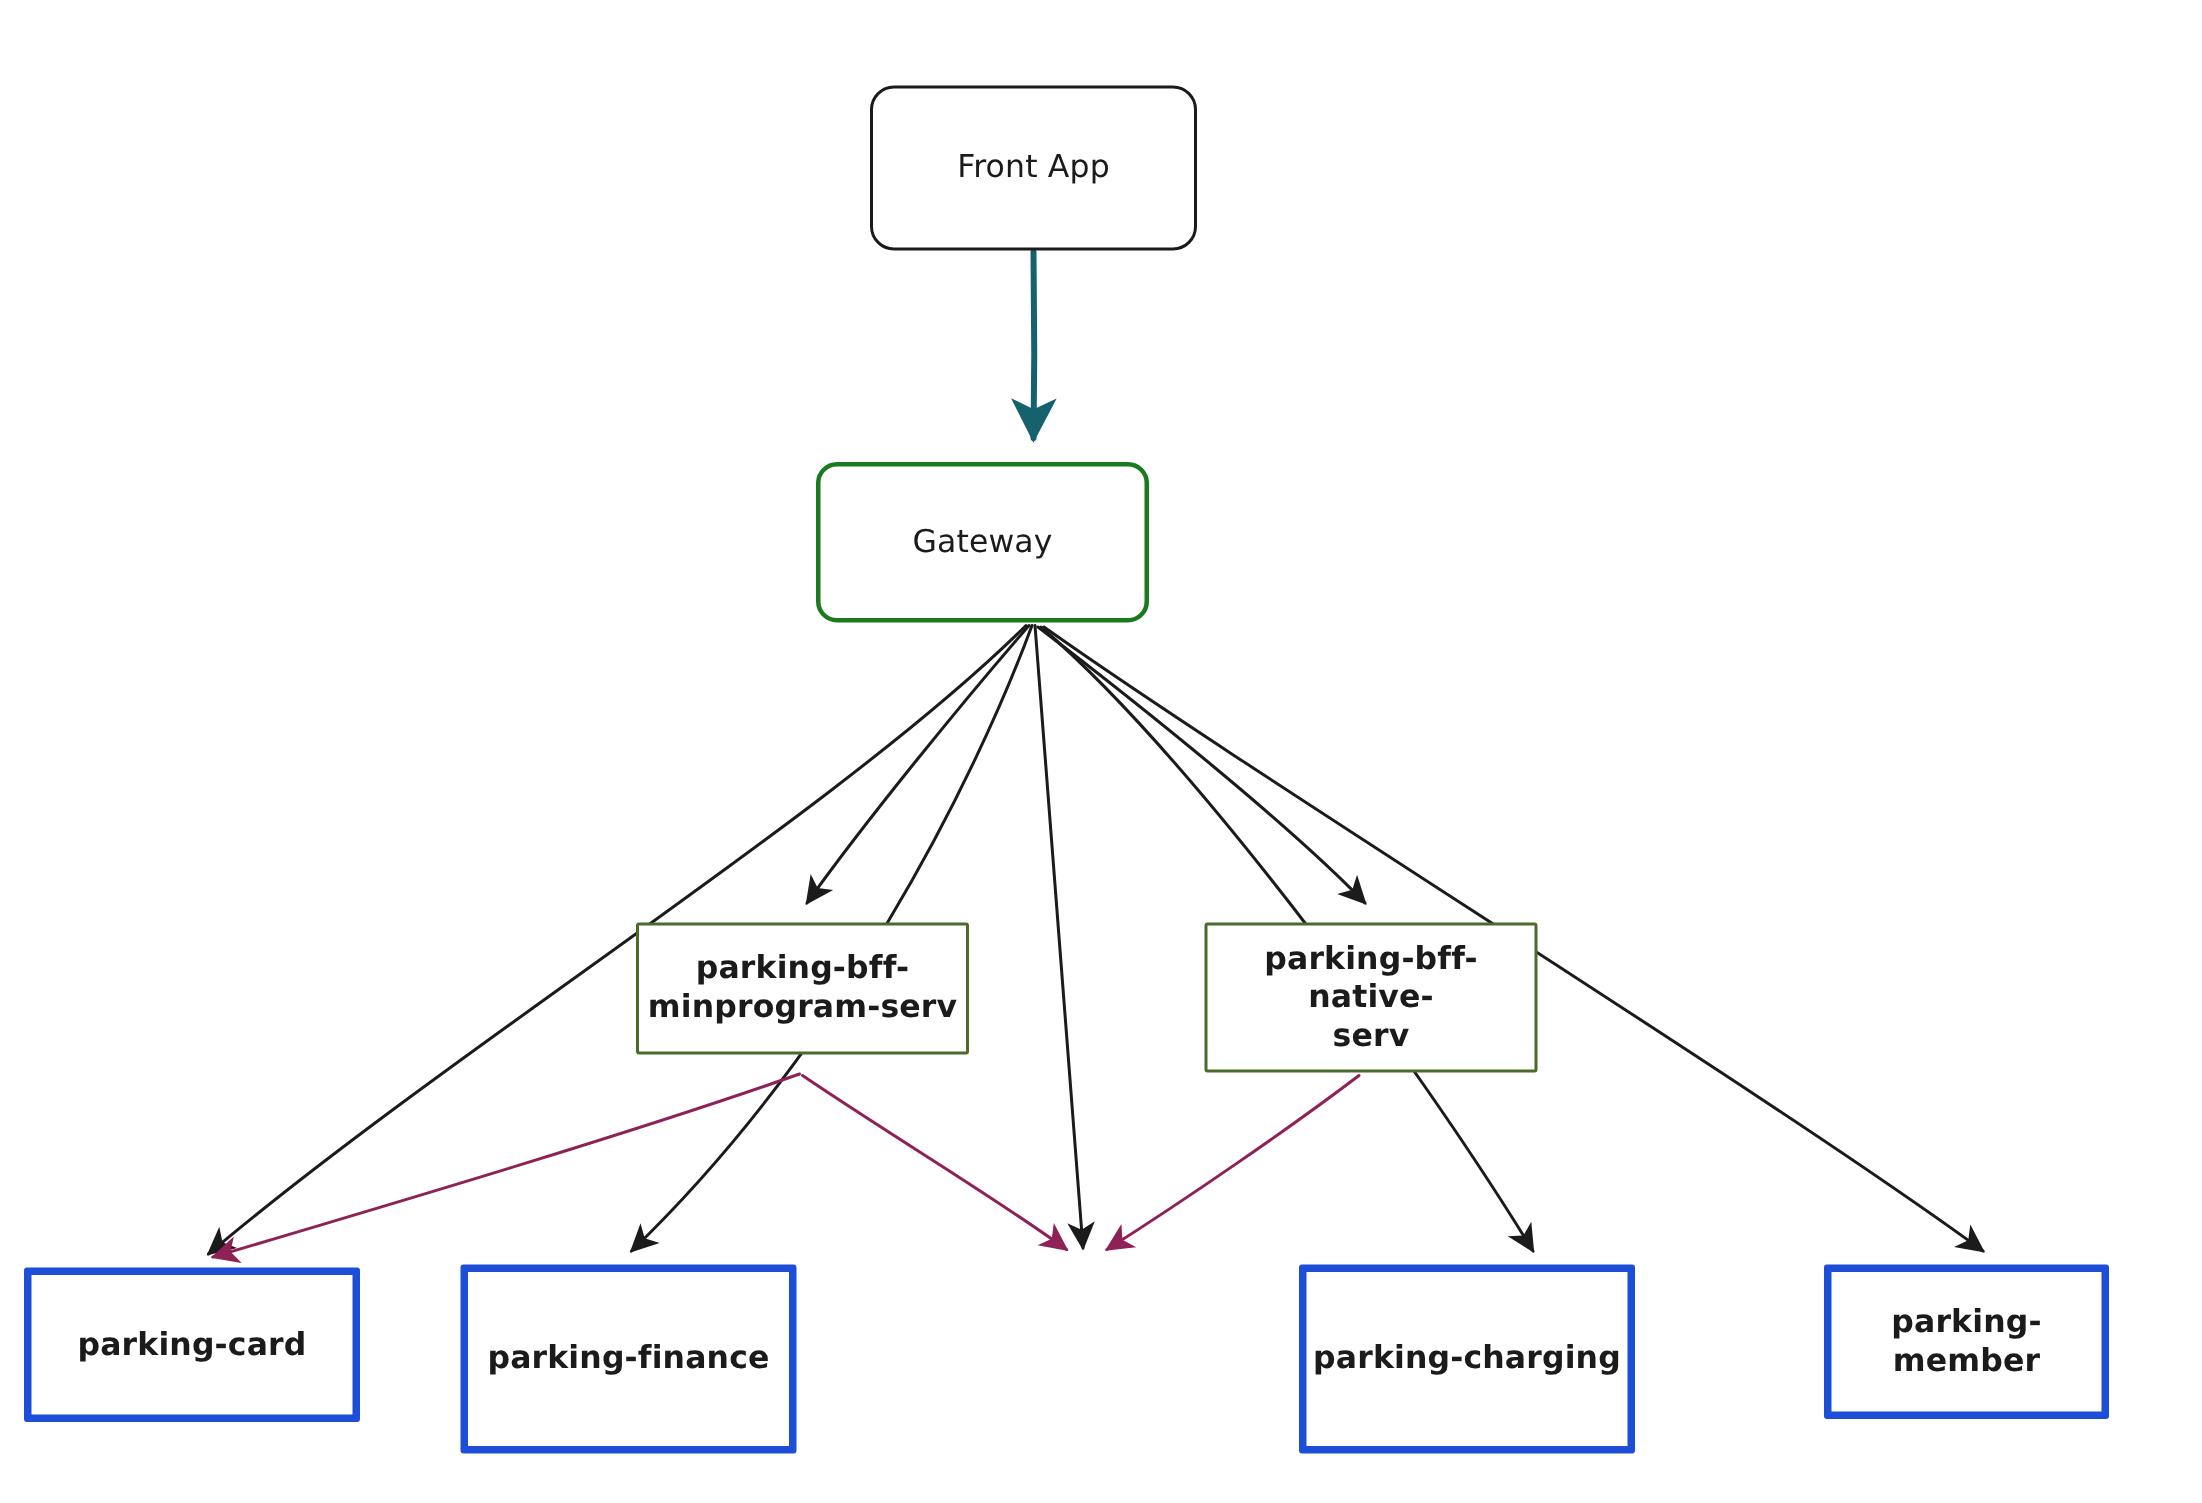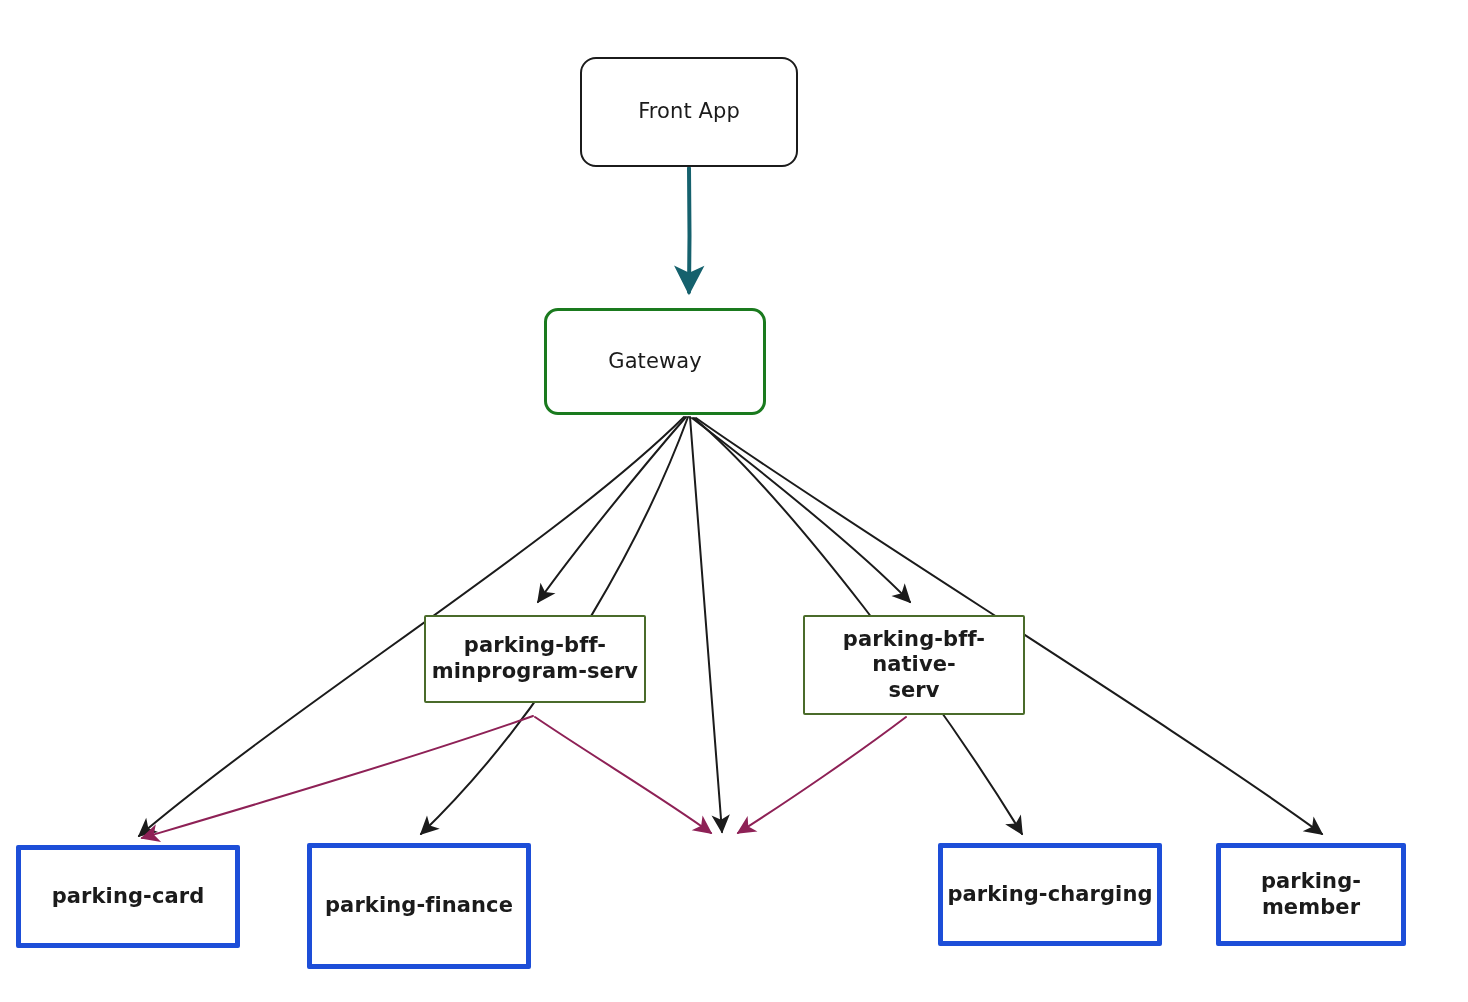--- a/index.html
+++ b/index.html
@@ -140,21 +140,21 @@
 
   <div class="node node-service" style="left:16px; top:845px; width:224px; height:103px;">
     <span class="node-label">parking-card</span>
   </div>
 
   <div class="node node-service" style="left:307px; top:843px; width:224px; height:126px;">
     <span class="node-label">parking-finance</span>
   </div>
 
 
-  <div class="node node-service" style="left:938px; top:843px; width:224px; height:103px;">
+  <div class="node node-service" style="left:866px; top:843px; width:224px; height:126px;">
     <span class="node-label">parking-charging</span>
   </div>
 
   <div class="node node-service" style="left:1216px; top:843px; width:190px; height:103px;">
     <span class="node-label">parking-member</span>
   </div>
 
 </div>
 
 </body></html>

